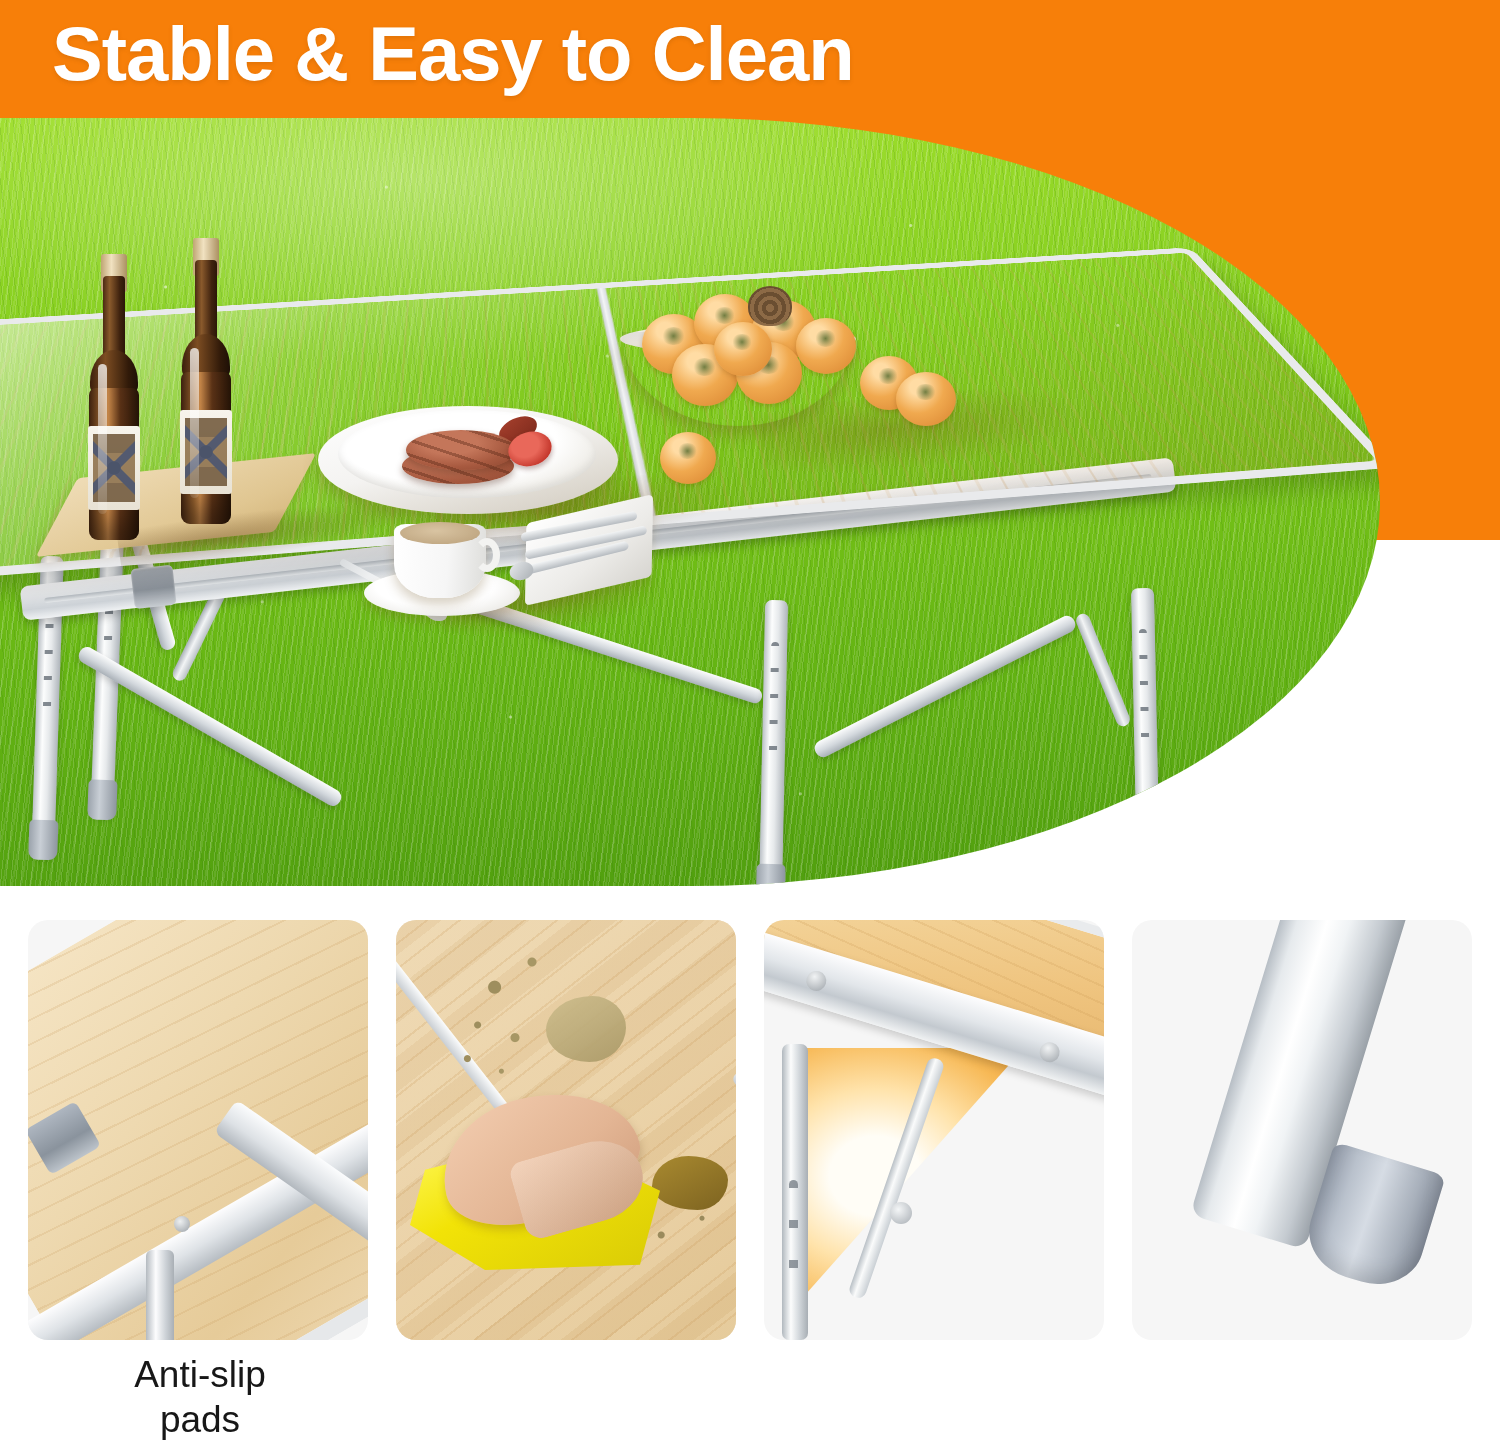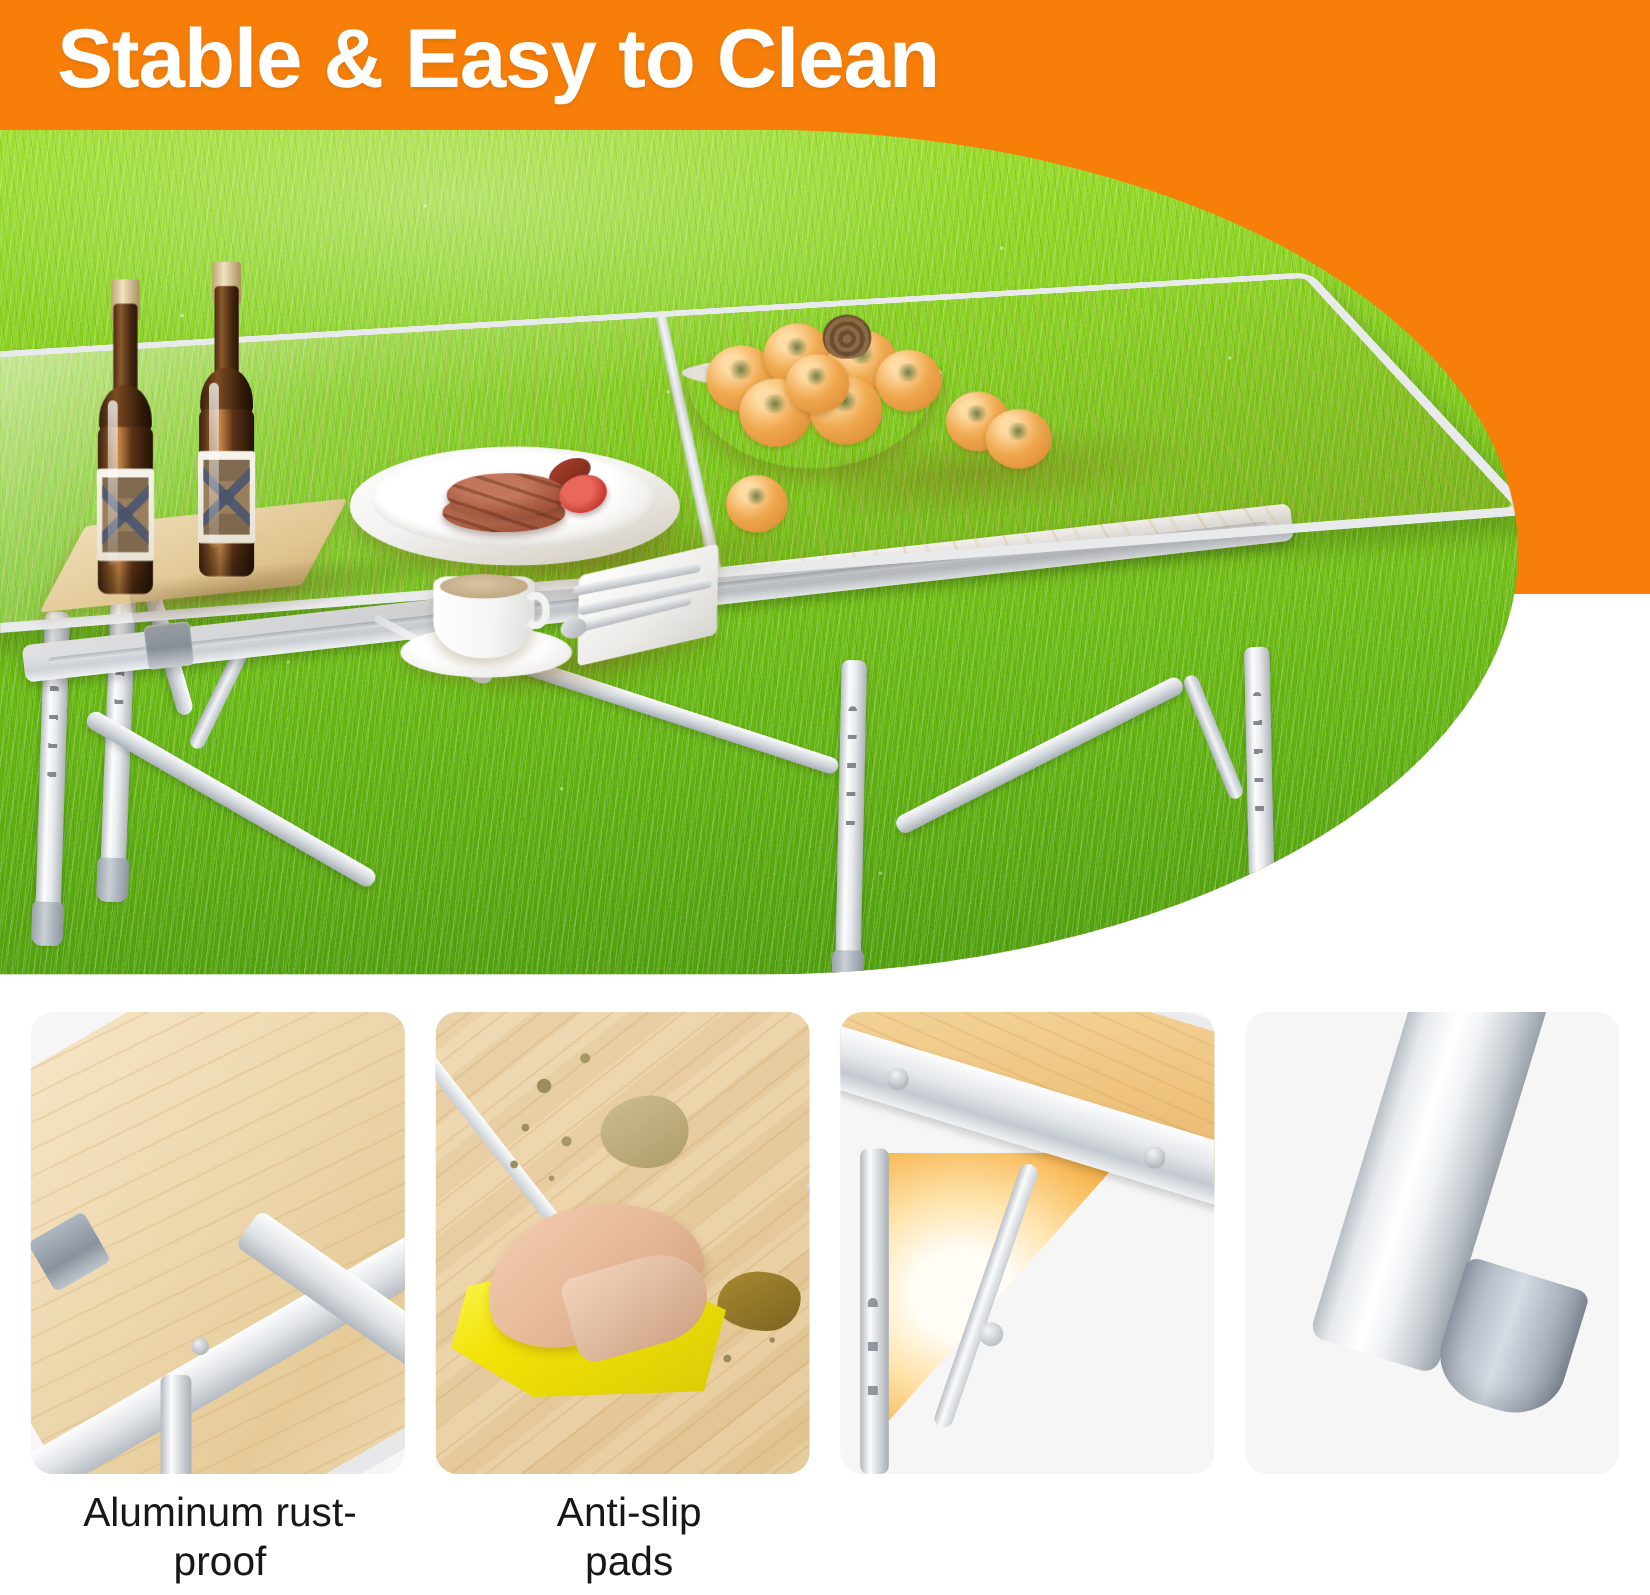--- a/index.html
+++ b/index.html
@@ -737,15 +737,14 @@
   </div>
 
   <div class="thumb">
     <div class="t4-tube"></div>
     <div class="t4-cap"></div>
   </div>
 
 </div>
 
 <div class="captions">
-  <div class="caption">Aluminum rust-<br>proof</div>
   <div class="caption">Anti-slip<br>pads</div>
 </div>
 
 </body></html>

